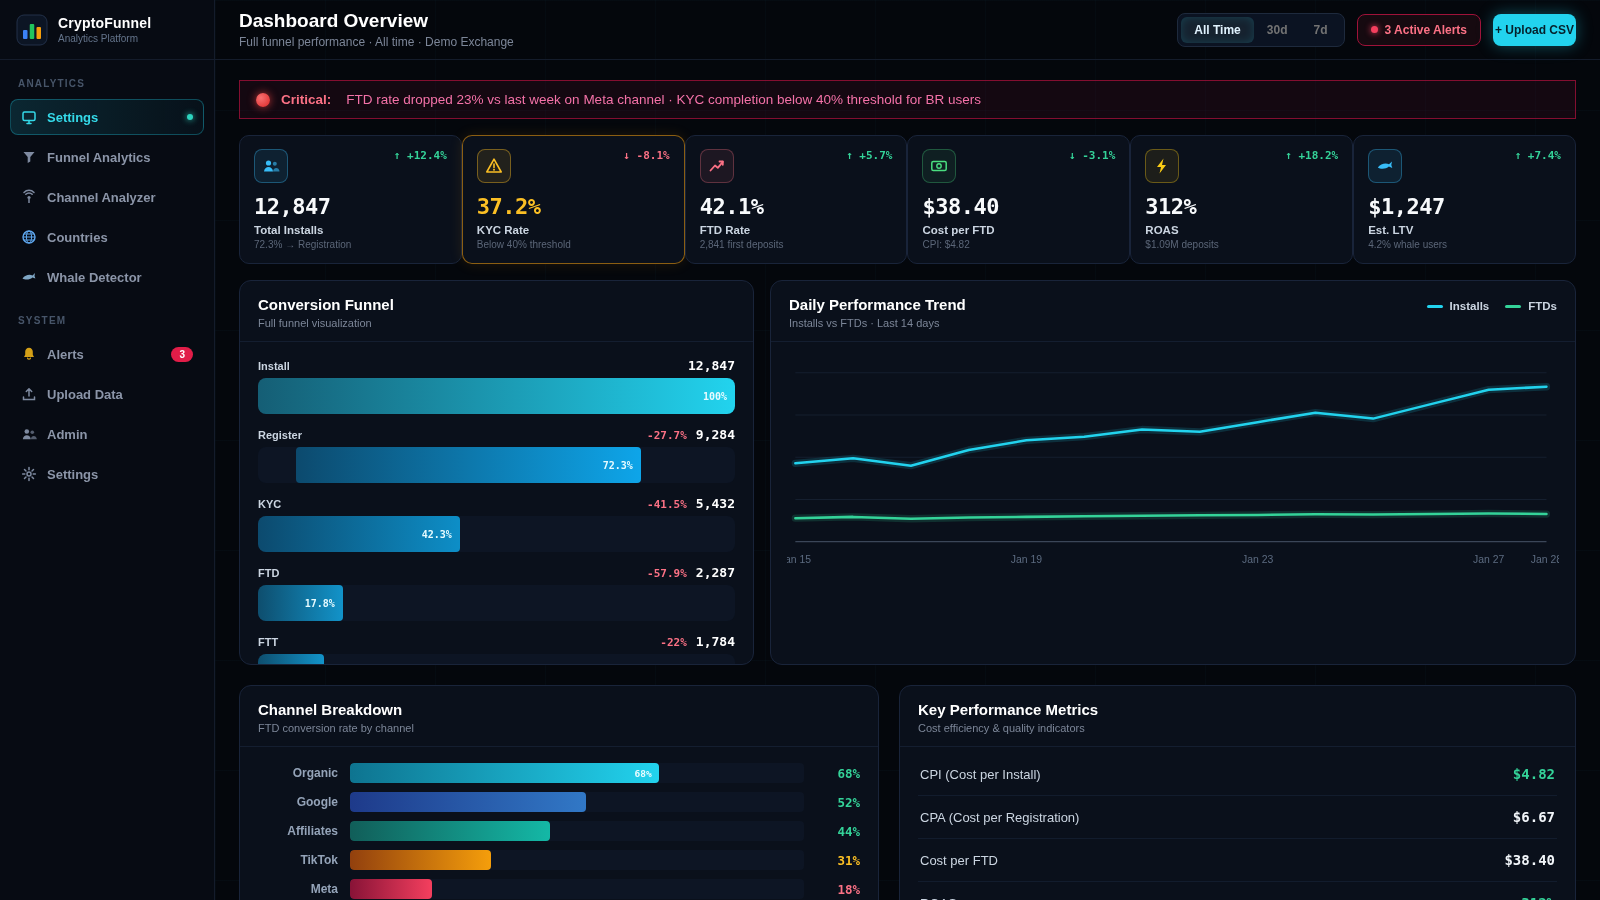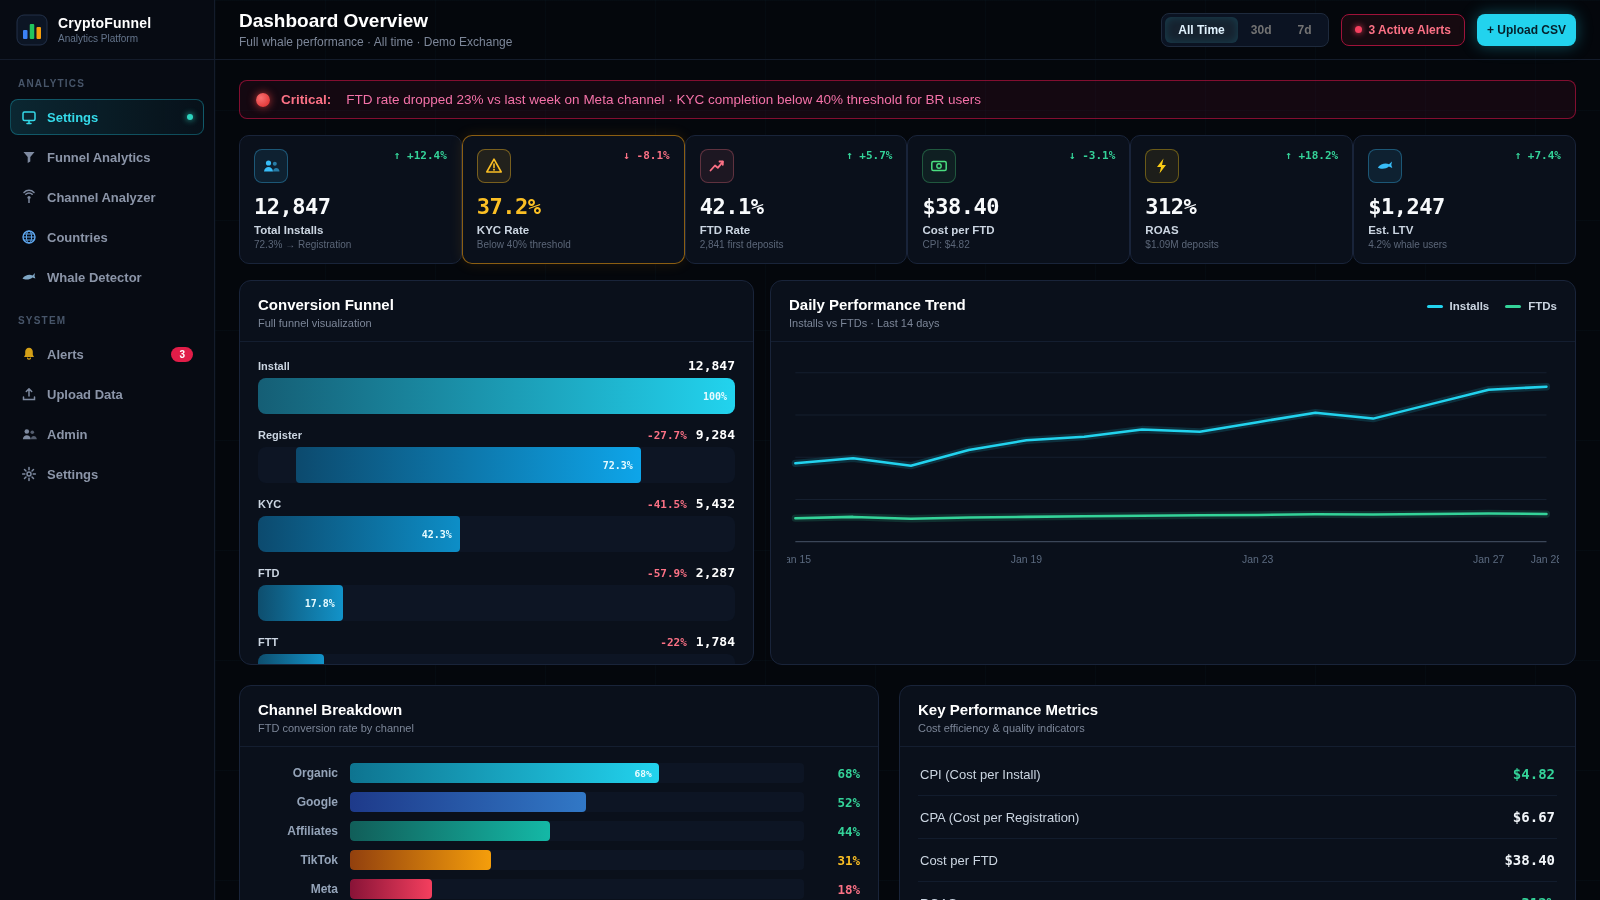--- a/index.html
+++ b/index.html
@@ -34,26 +34,26 @@
     background-size:110px 110px; }
   .header { height:60px; border-bottom:1px solid #141c2b; display:flex; align-items:center; padding:0 24px; gap:16px; }
   .h-title { font-size:19px; font-weight:bold; color:#fff; }
   .h-sub { font-size:12px; color:#7c8698; margin-top:3px; }
   .header-right { margin-left:auto; display:flex; gap:12px; align-items:center; }
   .segmented { display:flex; background:#0b1322; border:1px solid #1e2a3d; border-radius:8px; padding:3px; }
   .seg-btn { padding:6px 13px; font-size:12px; color:#737373; border-radius:6px; font-weight:600; cursor:pointer; }
   .seg-btn.active { background:#16222f; color:#e0f2fe; box-shadow:0 0 10px rgba(34,211,238,.18) inset; }
   .alerts-btn { display:flex; align-items:center; gap:7px; border:1px solid #9f1239; background:#160a10; color:#fb7185; border-radius:8px; padding:8px 13px; font-size:12px; font-weight:bold; cursor:pointer; }
   .dot-sm { width:7px; height:7px; border-radius:50%; background:#f43f5e; box-shadow:0 0 6px #f43f5e; }
-  .upload-btn { background:#22d3ee; color:#05202b; font-weight:bold; border-radius:8px; padding:9px 10px; font-size:12px; cursor:pointer; box-shadow:0 0 16px rgba(34,211,238,.35); border:none; font-family:"Liberation Sans",sans-serif; }
+  .upload-btn { background:#22d3ee; color:#05202b; font-weight:bold; border-radius:8px; padding:9px 2px; font-size:12px; cursor:pointer; box-shadow:0 0 16px rgba(34,211,238,.35); border:none; font-family:"Liberation Sans",sans-serif; }
 
   .content { padding:20px 24px 0; }
 
   
-  .banner { display:flex; align-items:center; gap:11px; border:1px solid rgba(190,18,66,.65); background:rgba(136,19,55,.12); border-radius:8px; padding:11px 16px; margin-bottom:16px; font-size:13.5px; }
+  .banner { display:flex; align-items:center; gap:11px; border:1px solid rgba(190,18,66,.65); background:rgba(136,19,55,.12); border-radius:0; padding:11px 16px; margin-bottom:16px; font-size:13.5px; }
   .crit-dot { width:14px; height:14px; border-radius:50%; background:radial-gradient(circle at 35% 35%, #f87171, #dc2626); box-shadow:0 0 8px rgba(239,68,68,.8); flex:none; }
   .banner b { color:#fb7185; margin-right:4px; }
   .banner-msg { color:#f472a8; }
 
   
   .kpi-grid { display:grid; grid-template-columns:repeat(6,1fr); margin-bottom:16px; }
   .kpi { background:#0a101b; border:1px solid #19243a; border-radius:10px; padding:13px 14px; min-height:108px; }
   .kpi.warn { border-color:rgba(245,158,11,.55); box-shadow:0 0 14px rgba(245,158,11,.12); }
   .kpi-top { display:flex; justify-content:space-between; align-items:flex-start; }
   .chip { width:34px; height:34px; border-radius:8px; display:flex; align-items:center; justify-content:center; }
@@ -198,21 +198,21 @@
         <path d="M8 1.6v2.2M8 12.2v2.2M1.6 8h2.2M12.2 8h2.2M3.5 3.5L5 5M11 11l1.5 1.5M12.5 3.5L11 5M5 11l-1.5 1.5" stroke="currentColor" stroke-width="1.5" stroke-linecap="round"></path>
       </svg>
     <span>Settings</span>
   </div>
 </aside>
 
 <div class="main">
   <header class="header">
     <div>
       <div class="h-title">Dashboard Overview</div>
-      <div class="h-sub">Full whale performance · All time · Demo Exchange</div>
+      <div class="h-sub">Full funnel performance · All time · Demo Exchange</div>
     </div>
     <div class="header-right">
       <div class="segmented">
         <div class="seg-btn active">All Time</div>
         <div class="seg-btn">30d</div>
         <div class="seg-btn">7d</div>
       </div>
       <div class="alerts-btn">
         <span class="dot-sm"></span>
         <span>3 Active Alerts</span>

